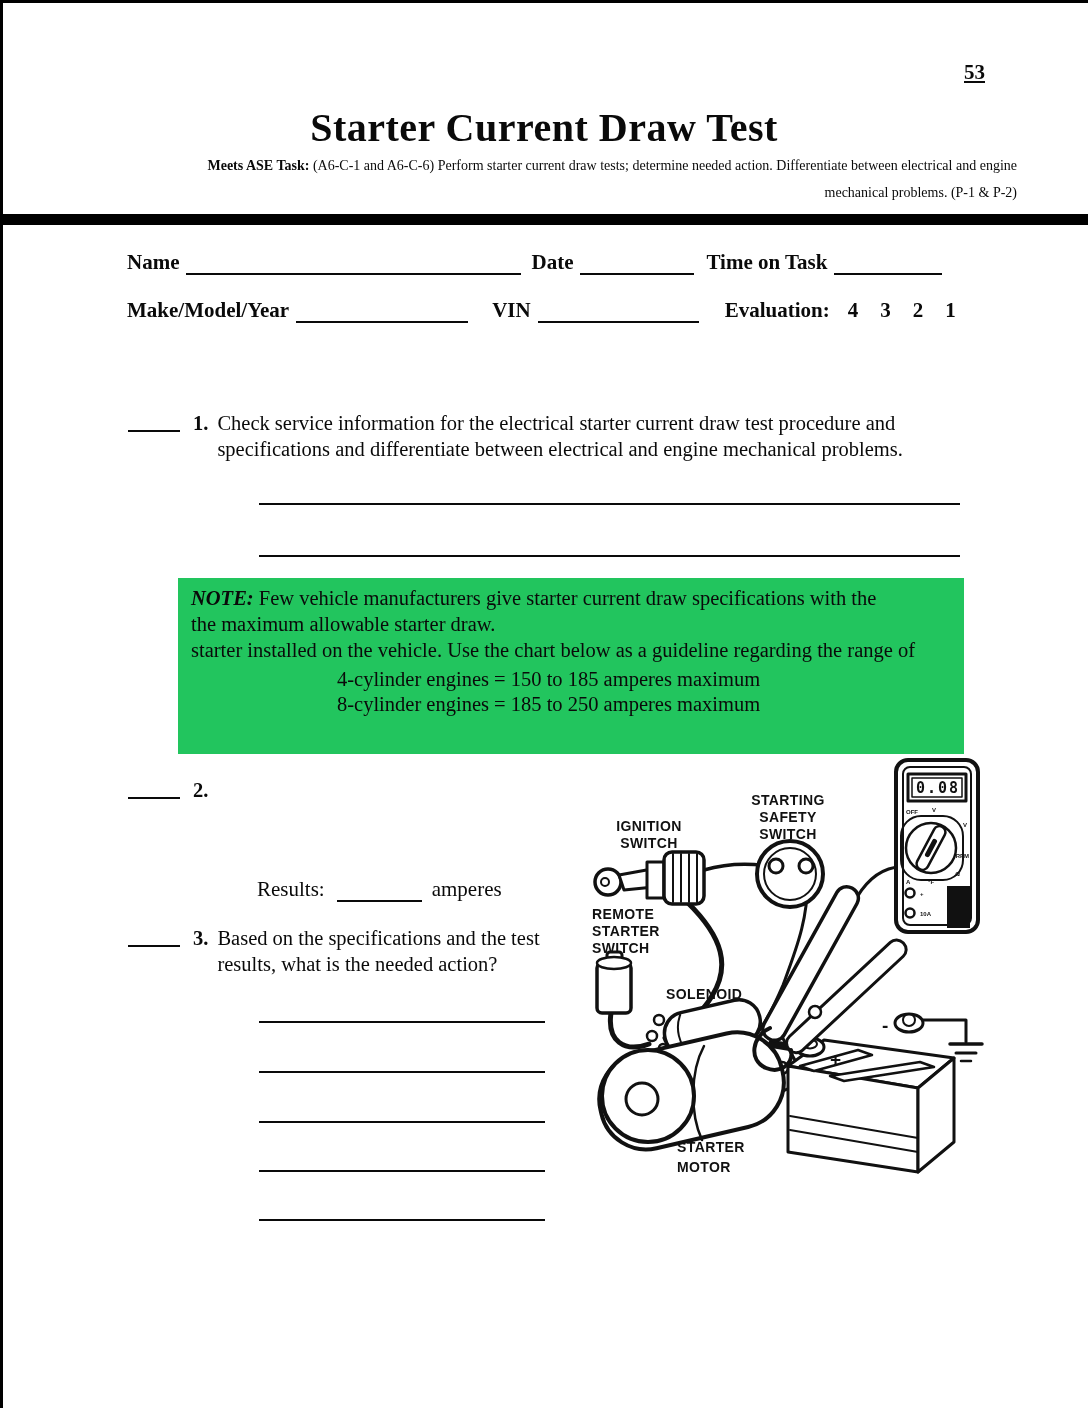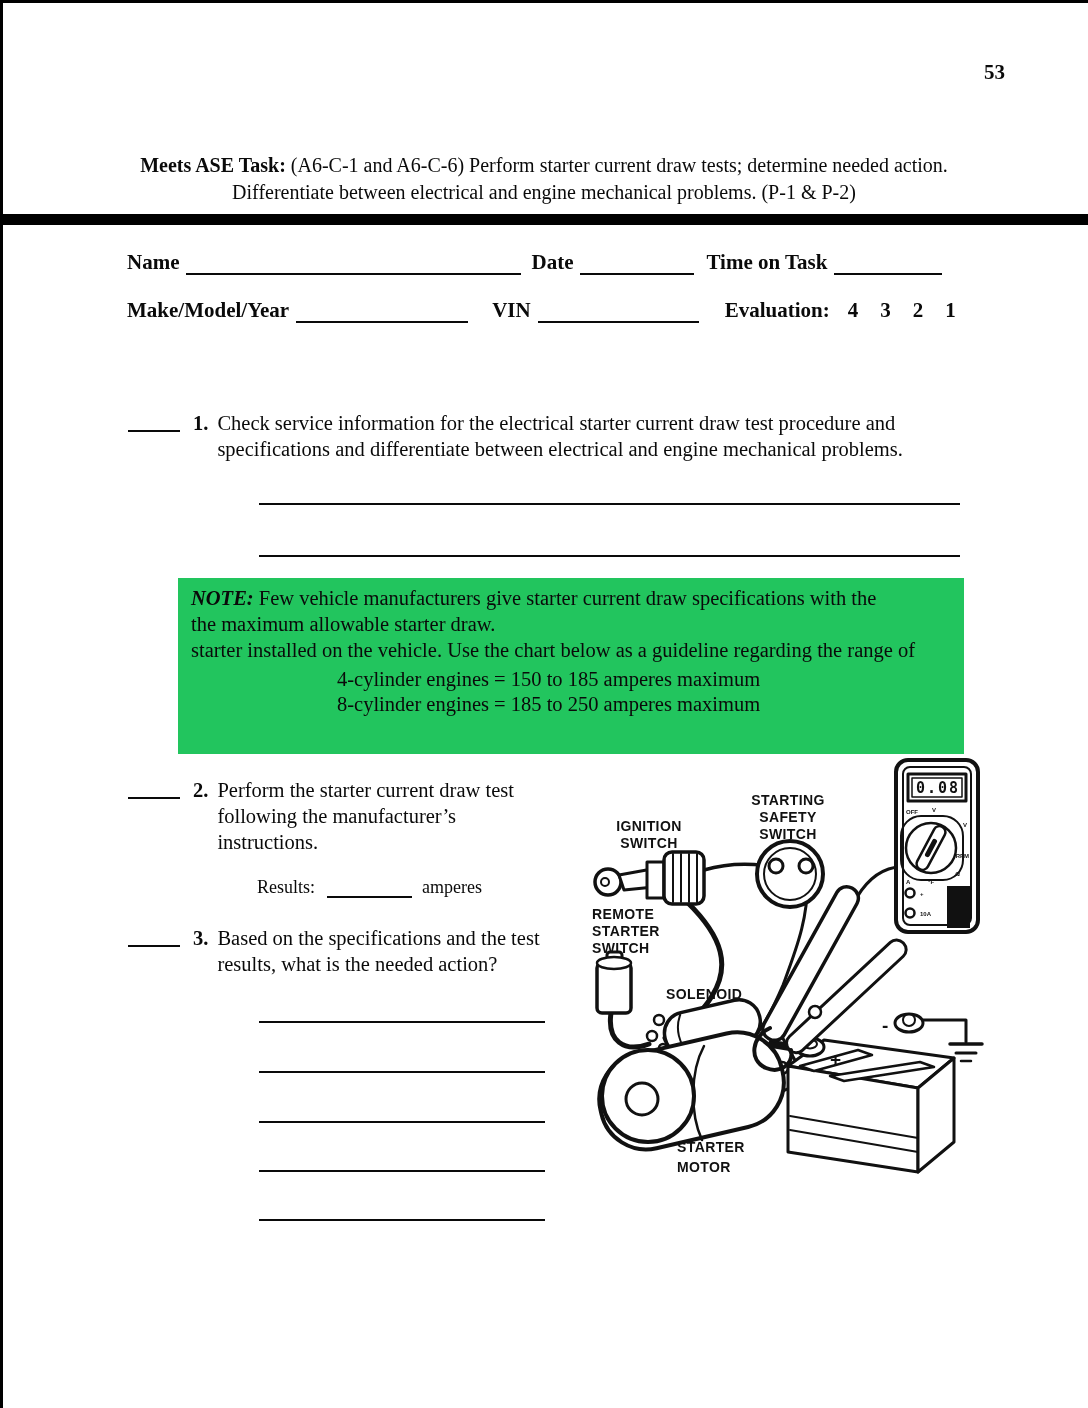--- a/index.html
+++ b/index.html
@@ -5,50 +5,51 @@
   html,body { margin:0; padding:0; background:#888; }
   .page {
     position:relative; width:1088px; height:1408px; margin:0 auto;
     background:#ffffff; color:#0a0a0a; overflow:hidden;
     font-family:"Liberation Serif","DejaVu Serif",serif;
   }
   .abs { position:absolute; }
   .edge { position:absolute; background:#000; }
   .page-num { font-size:21px; font-weight:bold; }
   .title { width:1088px; text-align:center; font-size:40px; font-weight:bold; letter-spacing:0.5px; }
-  .ase { width:850px; text-align:center; font-size:20px; line-height:27px; }
+  .ase { width:850px; text-align:right; font-size:14px; line-height:27px;margin-left:48px; }
   .ase b { font-weight:bold; }
   .bar { position:absolute; left:0; width:1088px; height:11px; background:#000; }
   .formrow { position:absolute; display:flex; align-items:baseline; font-size:21px; font-weight:bold; white-space:nowrap; }
   .blank { display:inline-block; border-bottom:2px solid #0a0a0a; height:19px; align-self:flex-end; }
   .scores { display:flex; gap:22px; margin-left:18px; }
   .item { position:absolute; display:flex; align-items:flex-start; font-size:20.5px; line-height:26px; }
   .check-blank { flex:0 0 52px; border-bottom:2px solid #0a0a0a; height:20px; margin-right:13px; }
   .item-num { font-weight:bold; margin-right:9px; }
   .rule-line { position:absolute; height:0; border-bottom:2px solid #0a0a0a; }
   .note-box { position:absolute; left:178px; top:578px; width:786px; height:176px; box-sizing:border-box;
               padding:7px 10px 0 13px; font-size:20.5px; line-height:26px; }
   .note-label { font-weight:bold; font-style:italic; }
   .note-chart { margin-top:4px; padding-left:146px; line-height:25px; }
-  .results-row { position:absolute; display:flex; align-items:flex-start; font-size:18px; }
+  .results-row { position:absolute; display:flex; align-items:flex-start; font-size:21px; }
   .svg-label { font:bold 14px "Liberation Sans","DejaVu Sans",sans-serif; fill:#111; stroke:none; letter-spacing:0.4px; }
   .svg-tiny  { font:bold 6px "Liberation Sans","DejaVu Sans",sans-serif; fill:#111; stroke:none; }
   .svg-seg   { font:bold 15px "DejaVu Sans Mono",monospace; fill:#111; stroke:none; letter-spacing:2px; }
   .svg-sign  { font:bold 19px "Liberation Sans","DejaVu Sans",sans-serif; fill:#111; stroke:none; }
 </style>
 </head>
 <body>
 
 <div class="page">
 
   <div class="edge" style="left:0; top:0; width:1088px; height:3px;"></div>
   <div class="edge" style="left:0; top:0; width:3px; height:1408px;"></div>
 
-  <div class="abs page-num" style="left:984px; top:60px;">53</div>
-
+  <div class="abs page-num" style="left:964px; top:60px;text-decoration:underline;">53</div>
+
+  <div class="abs title" style="left:0; top:104px;">Starter Current Draw Test</div>
 
   <div class="abs ase" style="left:119px; top:152px;">
     <b>Meets ASE Task:</b>
     <span>(A6-C-1 and A6-C-6)  Perform starter current draw tests; determine needed action.  Differentiate between electrical and engine mechanical problems. (P-1 &amp; P-2)</span>
   </div>
 
   <div class="bar" style="top: 214px; background: rgb(0, 0, 0);"></div>
 
   <div class="formrow" style="left:127px; top:250px; width:840px;">
     <span>Name</span>
@@ -91,21 +92,20 @@
     </div>
     <div class="note-chart">
       <div>4-cylinder engines = 150 to 185 amperes maximum</div>
       <div>8-cylinder engines = 185 to 250 amperes maximum</div>
     </div>
   </div>
 
   <div class="item" style="left:128px; top:777px; width:440px;">
     <span class="check-blank"></span>
     <span class="item-num">2.</span>
-    <span style="width:333px;">Perform the starter current draw test following the manufacturer’s instructions.</span>
   </div>
 
   <div class="results-row" style="left:257px; top:877px;">
     <span>Results:</span>
     <span class="blank" style="width:85px; margin:0 10px 0 12px;"></span>
     <span>amperes</span>
   </div>
 
   <div class="item" style="left:128px; top:925px; width:450px;">
     <span class="check-blank"></span>

